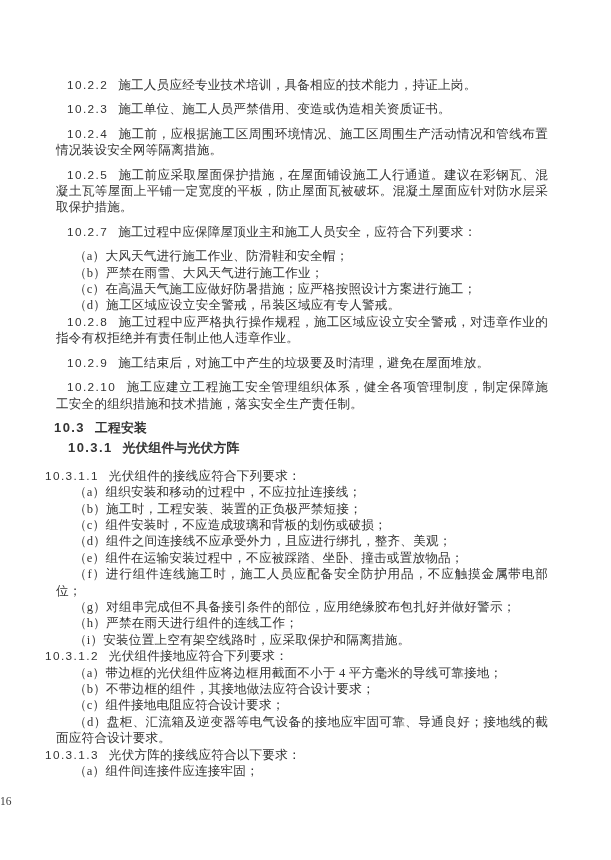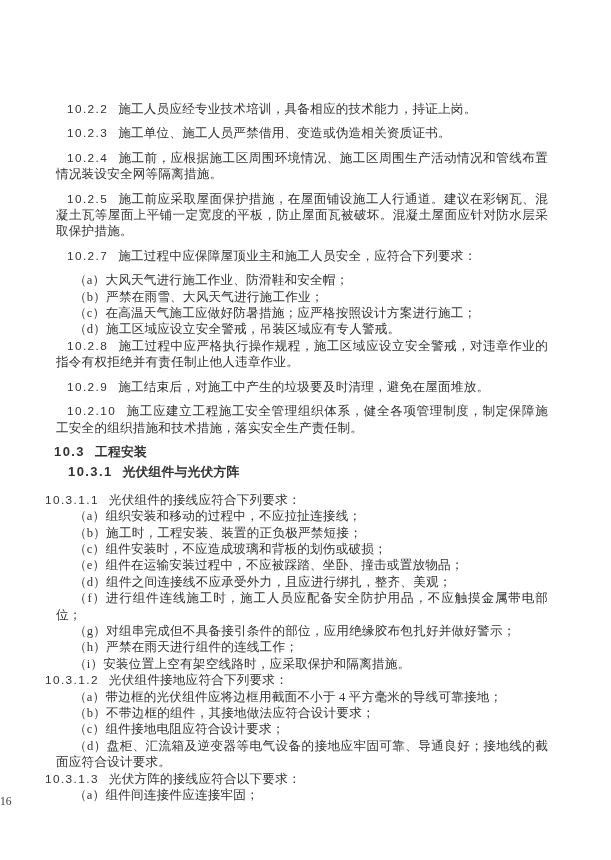--- a/index.html
+++ b/index.html
@@ -8,21 +8,21 @@
     width:611px;
     height:860px;
     background:#ffffff;
     overflow:hidden;
     font-family:"Liberation Serif","DejaVu Serif",serif;
     color:#333333;
   }
   .doc-body {
     position:absolute;
     left:56px;
-    top:101px;
+    top:77px;
     width:492px;
     font-size:12.6px;
     line-height:16.4px;
     text-align:justify;
     letter-spacing:0.2px;
   }
   .p { margin:0; }
   .num {
     font-family:"Liberation Sans","DejaVu Sans",sans-serif;
     font-size:11.8px;
@@ -79,22 +79,22 @@
       <div class="p p-item"><span>（d）施工区域应设立安全警戒，吊装区域应有专人警戒。</span></div>
       <div class="p p-para"><span class="num">10.2.8</span><span>施工过程中应严格执行操作规程，施工区域应设立安全警戒，对违章作业的指令有权拒绝并有责任制止他人违章作业。</span></div>
       <div class="p p-para"><span class="num">10.2.9</span><span>施工结束后，对施工中产生的垃圾要及时清理，避免在屋面堆放。</span></div>
       <div class="p p-para"><span class="num">10.2.10</span><span>施工应建立工程施工安全管理组织体系，健全各项管理制度，制定保障施工安全的组织措施和技术措施，落实安全生产责任制。</span></div>
       <div class="p p-heading2"><span class="num">10.3</span><span>工程安装</span></div>
       <div class="p p-heading3"><span class="num">10.3.1</span><span>光伏组件与光伏方阵</span></div>
       <div class="p p-para4"><span class="num">10.3.1.1</span><span>光伏组件的接线应符合下列要求：</span></div>
       <div class="p p-item"><span>（a）组织安装和移动的过程中，不应拉扯连接线；</span></div>
       <div class="p p-item"><span>（b）施工时，工程安装、装置的正负极严禁短接；</span></div>
       <div class="p p-item"><span>（c）组件安装时，不应造成玻璃和背板的划伤或破损；</span></div>
+      <div class="p p-item"><span>（d）组件之间连接线不应承受外力，且应进行绑扎，整齐、美观；</span></div>
       <div class="p p-item"><span>（e）组件在运输安装过程中，不应被踩踏、坐卧、撞击或置放物品；</span></div>
-      <div class="p p-item"><span>（d）组件之间连接线不应承受外力，且应进行绑扎，整齐、美观；</span></div>
       <div class="p p-item"><span>（f）进行组件连线施工时，施工人员应配备安全防护用品，不应触摸金属带电部位；</span></div>
       <div class="p p-item"><span>（g）对组串完成但不具备接引条件的部位，应用绝缘胶布包扎好并做好警示；</span></div>
       <div class="p p-item"><span>（h）严禁在雨天进行组件的连线工作；</span></div>
       <div class="p p-item"><span>（i）安装位置上空有架空线路时，应采取保护和隔离措施。</span></div>
       <div class="p p-para4"><span class="num">10.3.1.2</span><span>光伏组件接地应符合下列要求：</span></div>
       <div class="p p-item"><span>（a）带边框的光伏组件应将边框用截面不小于 4 平方毫米的导线可靠接地；</span></div>
       <div class="p p-item"><span>（b）不带边框的组件，其接地做法应符合设计要求；</span></div>
       <div class="p p-item"><span>（c）组件接地电阻应符合设计要求；</span></div>
       <div class="p p-item"><span>（d）盘柜、汇流箱及逆变器等电气设备的接地应牢固可靠、导通良好；接地线的截面应符合设计要求。</span></div>
       <div class="p p-para4"><span class="num">10.3.1.3</span><span>光伏方阵的接线应符合以下要求：</span></div>

